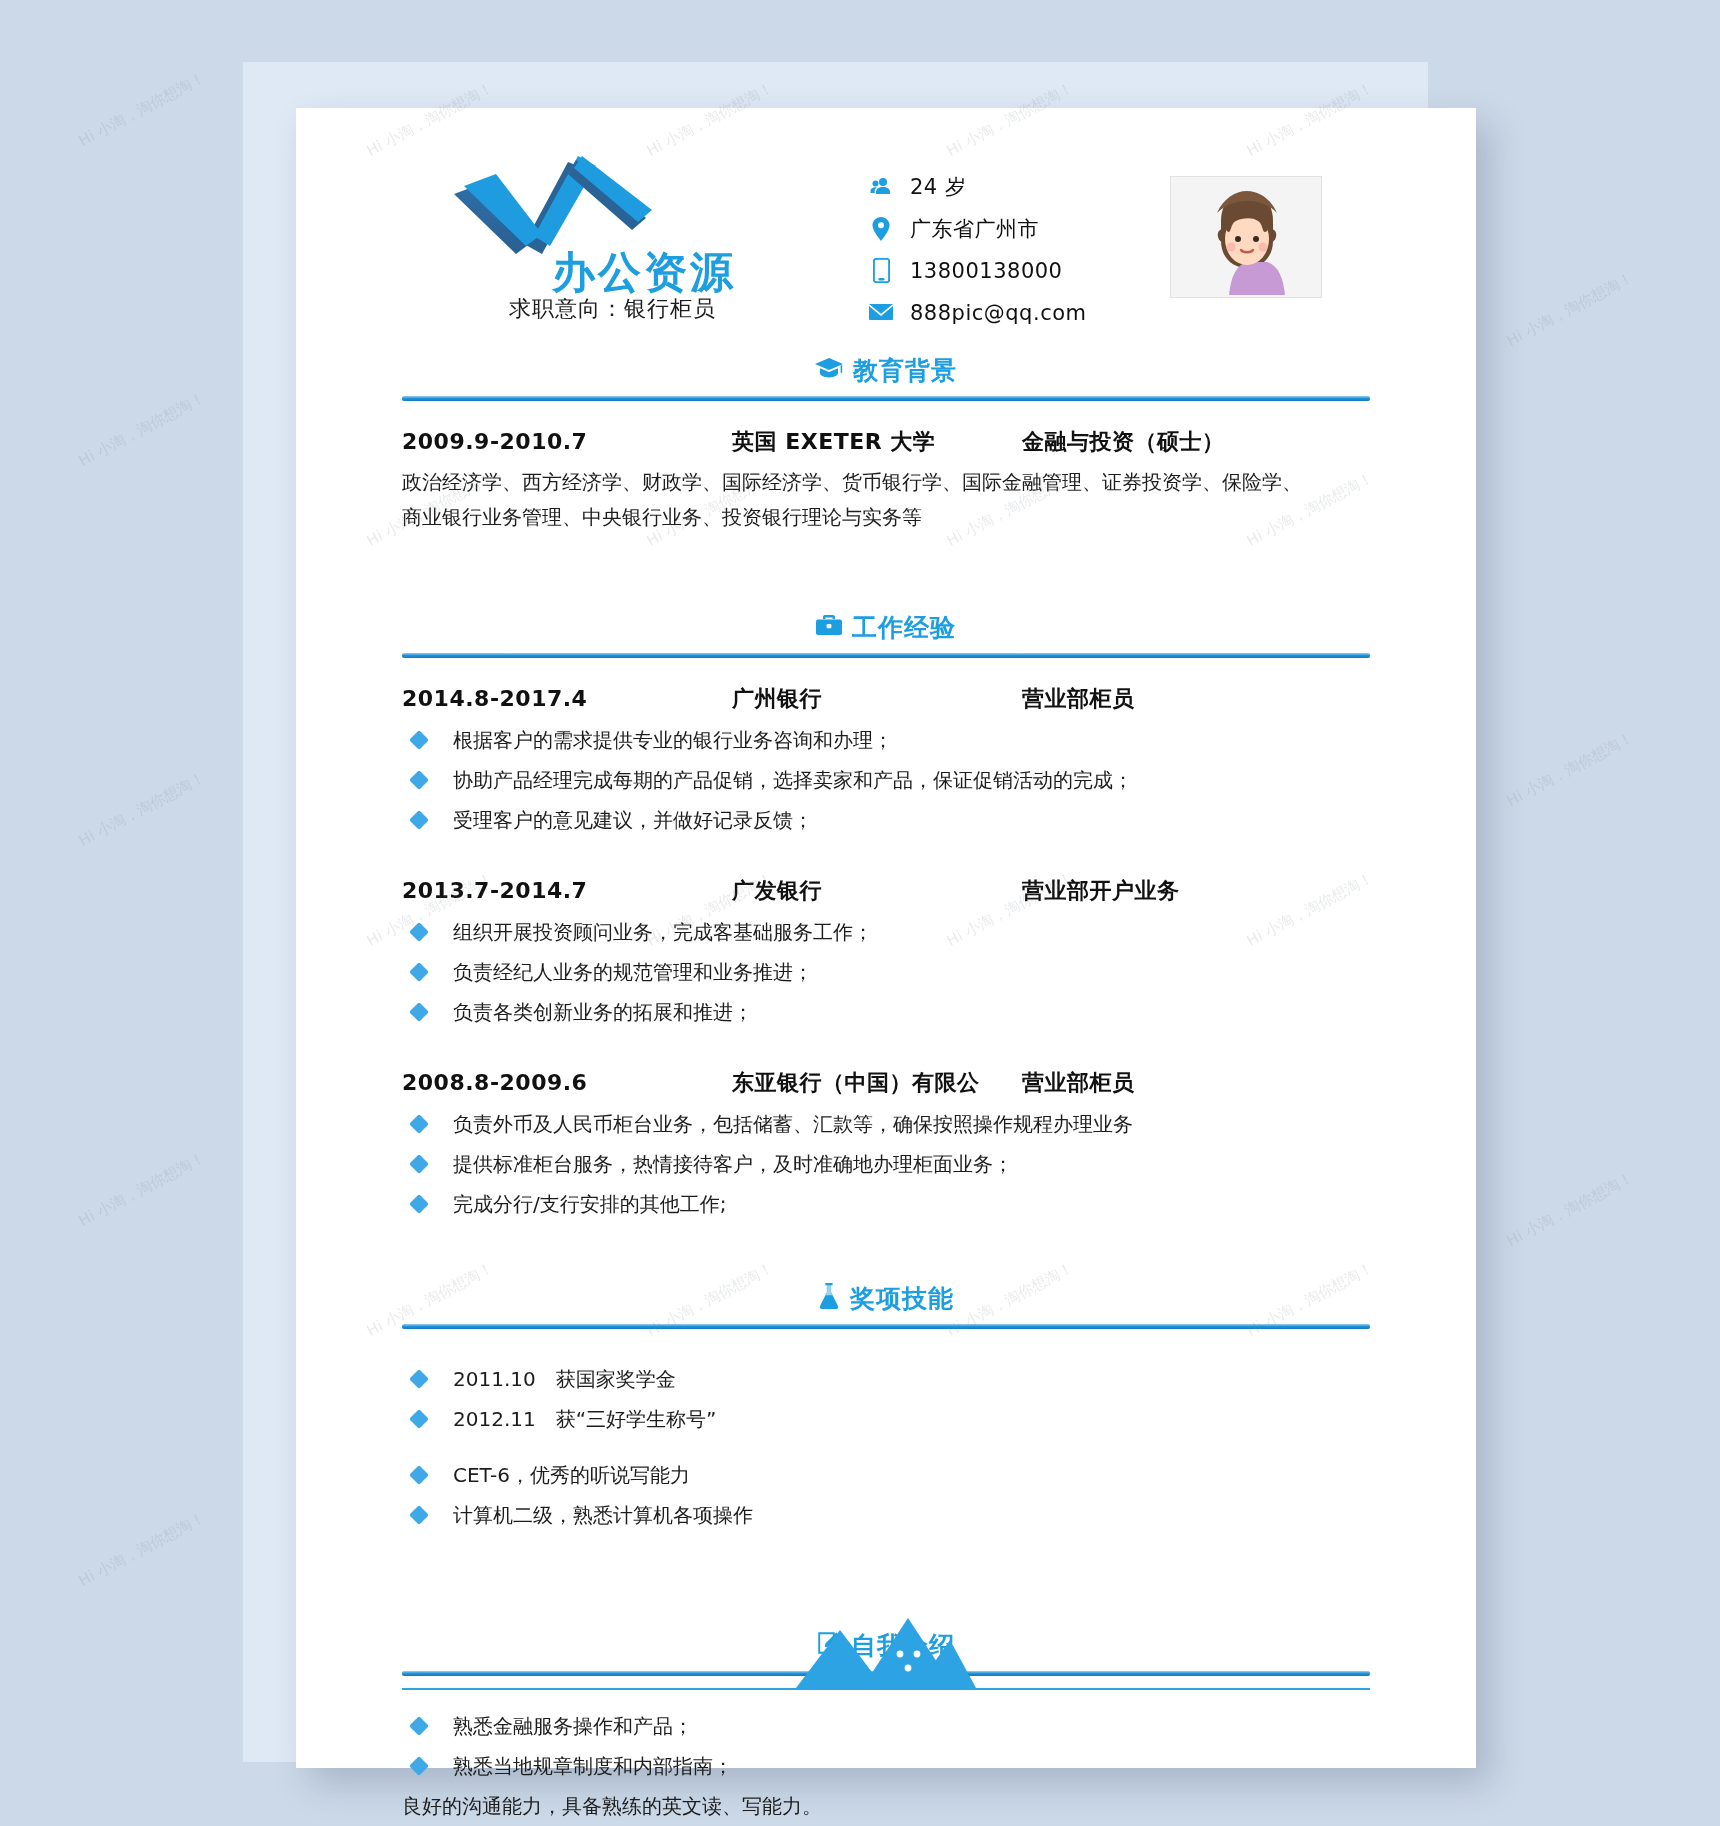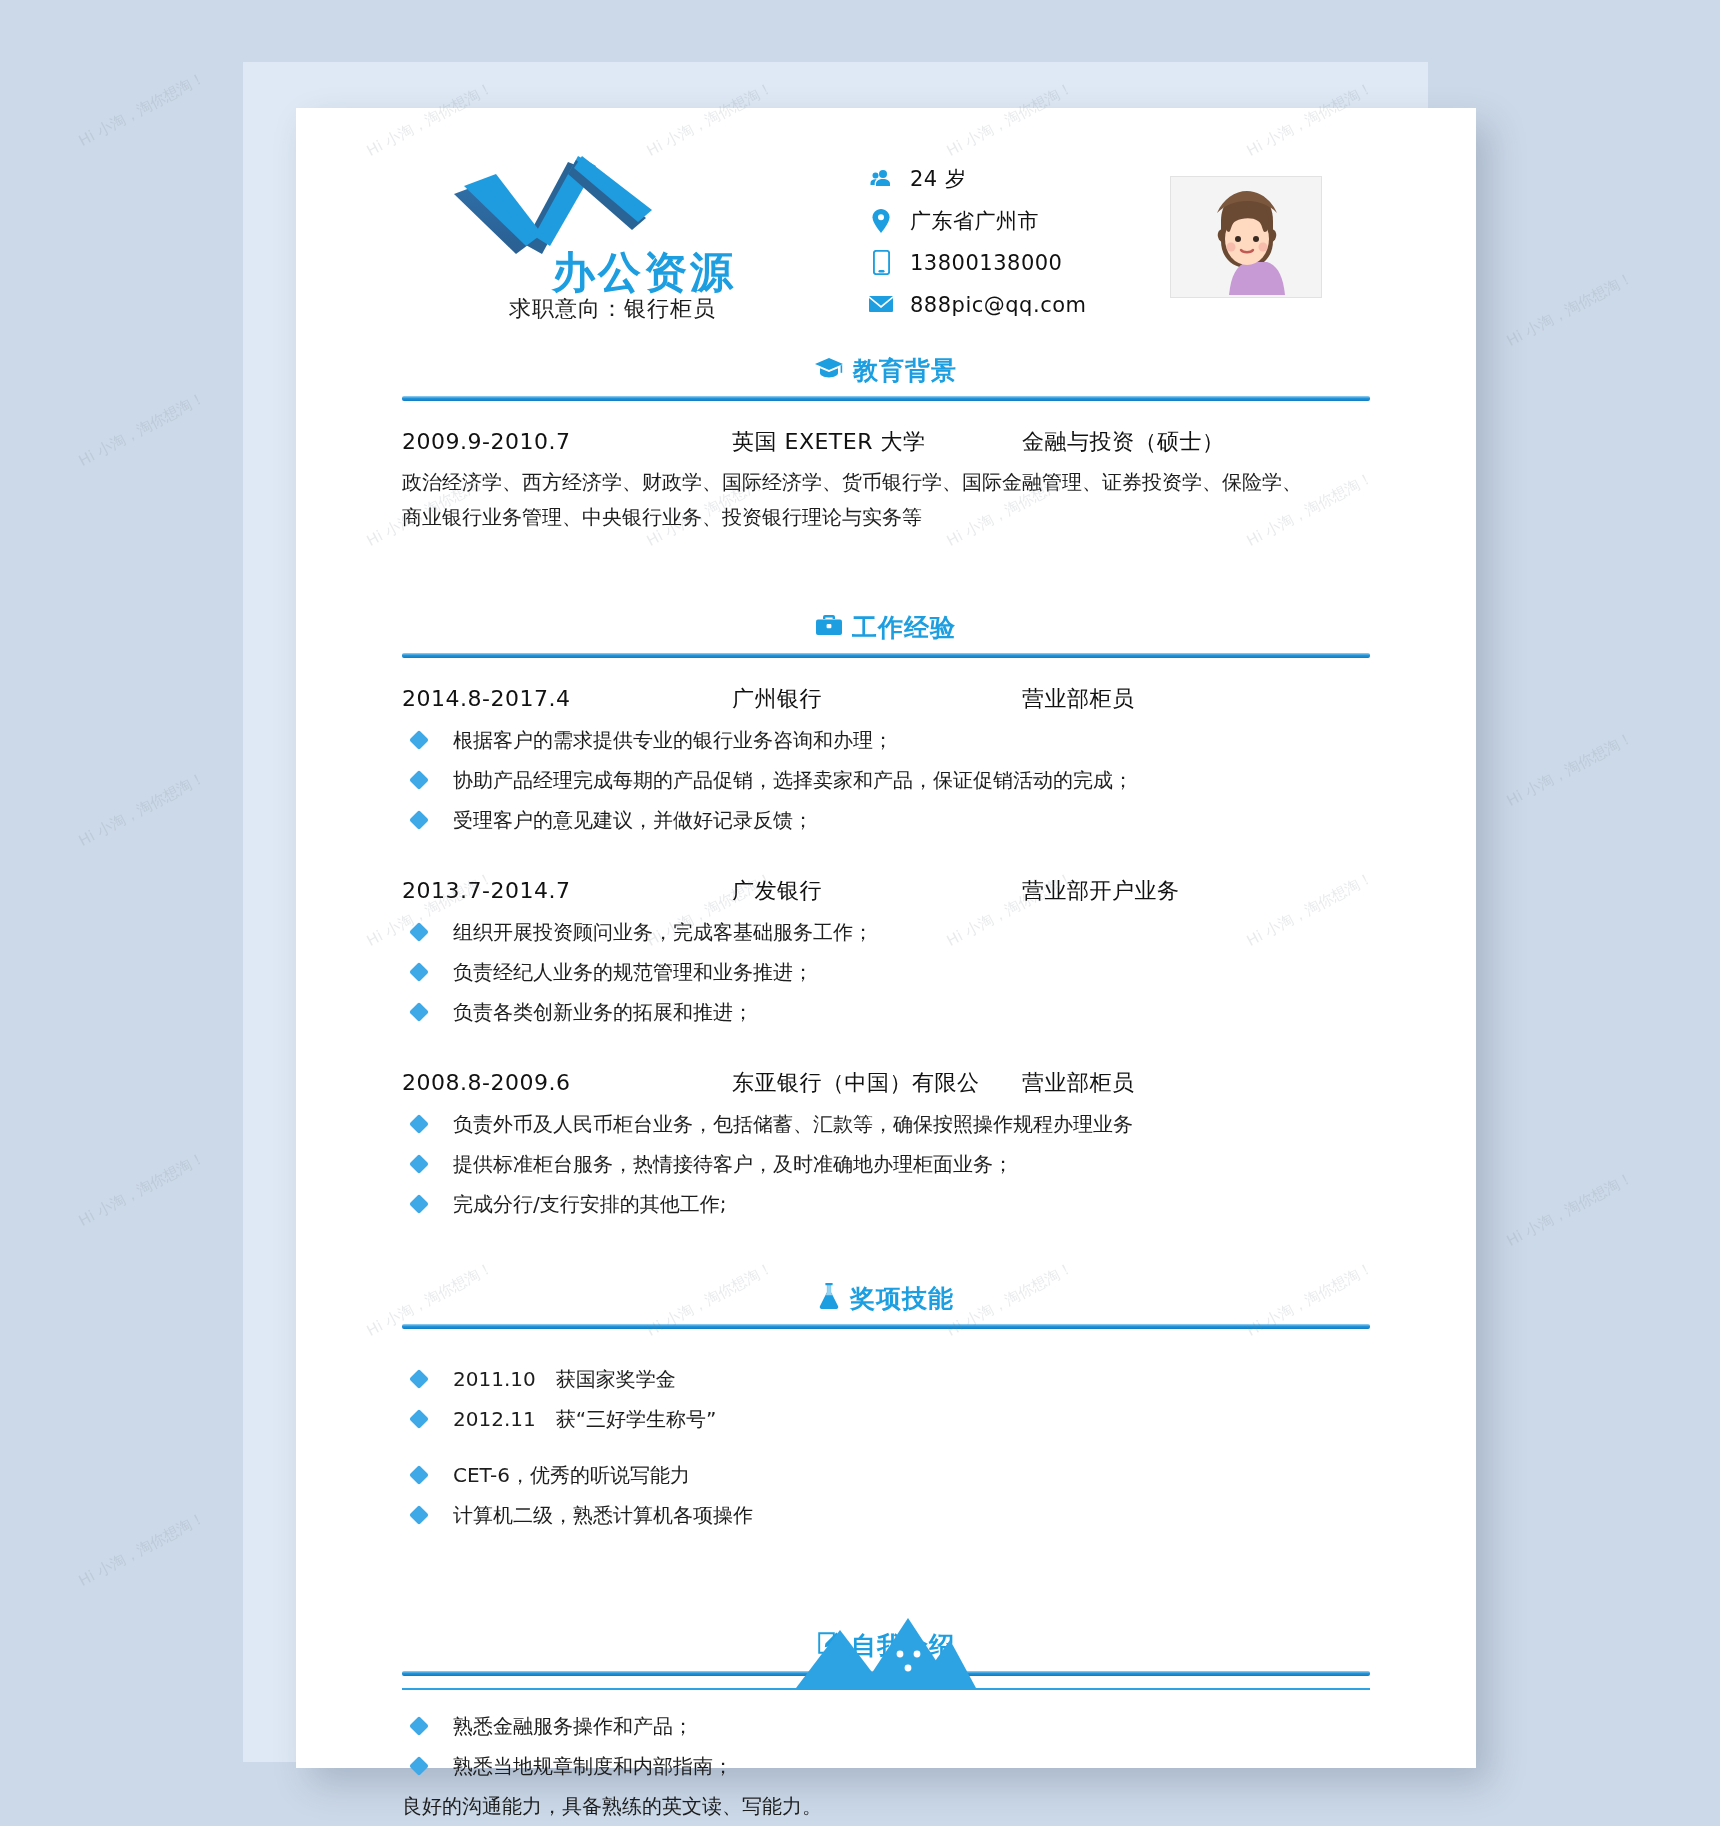--- a/index.html
+++ b/index.html
@@ -38,21 +38,21 @@
     font-size: 43px; color: #1c9ee0; letter-spacing: 3px;
     font-family: "DejaVu Sans", "Liberation Sans", sans-serif;
     margin-left: 106px; margin-top: -16px; font-weight: 700;
   }
   .objective {
     position: absolute; left: 107px; top: 186px;
     font-size: 22px; color: #1c1c1c; letter-spacing: 1px;
     font-family: "DejaVu Sans", "Liberation Sans", sans-serif;
   }
 
-  .contact { position: absolute; left: 466px; top: 54px; }
+  .contact { position: absolute; left: 466px; top: 62px; }
   .contact-row { display: flex; align-items: center; height: 33px; margin-bottom: 9px; }
   .contact-ico { width: 26px; display: flex; align-items: center; justify-content: center; }
   .contact-ico svg { display: block; }
   .contact-val {
     margin-left: 16px; font-size: 21px; color: #111; letter-spacing: .5px;
     font-family: "DejaVu Sans", "Liberation Sans", sans-serif;
   }
 
   .photo {
     position: absolute; right: 48px; top: 68px;
@@ -73,21 +73,21 @@
   }
   .sec-rule {
     height: 5px; margin-top: 6px;
     background: linear-gradient(to bottom, #9fd3f2 0%, #2196dd 45%, #1479bd 100%);
     border-radius: 2px;
   }
 
   
   .entry-row {
     display: flex; align-items: baseline;
-    font-weight: normal; font-size: 22px; color: #111;
+    font-weight: bold; font-size: 22px; color: #111;
     margin-top: 26px; letter-spacing: .5px;
     font-family: "DejaVu Sans", "Liberation Sans", sans-serif;
   }
   .c-date { width: 330px; }
   .c-org  { width: 290px; }
   .c-role { flex: 1; }
 
   .bullet {
     display: flex; align-items: flex-start;
     margin-top: 13px; font-size: 20px; color: #1d1d1d; line-height: 1.35;

